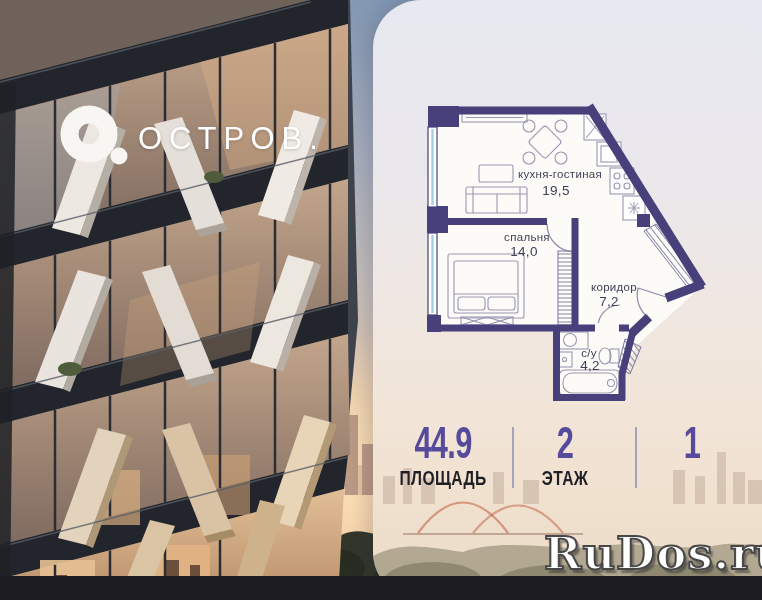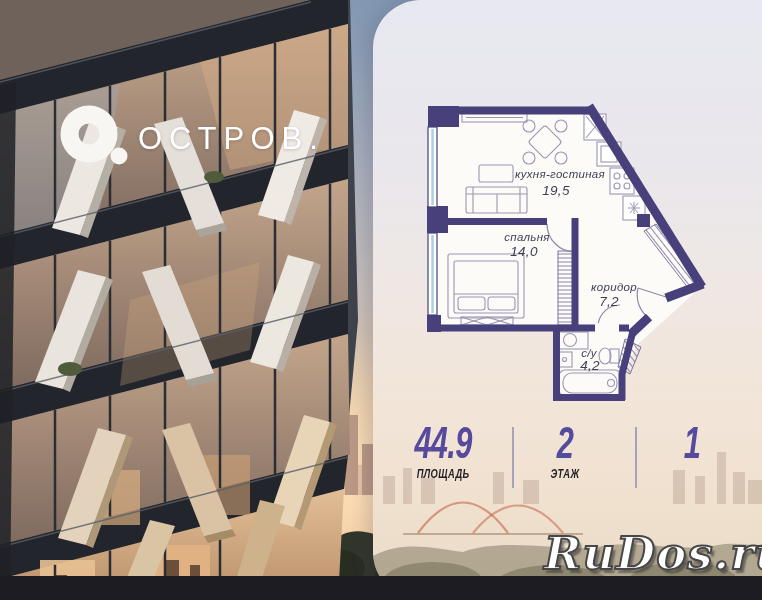--- a/index.html
+++ b/index.html
@@ -16,31 +16,30 @@
     color:#ffffff; font-size:31px; letter-spacing:7px; margin-left:8px;
     font-weight:400; text-shadow:0 1px 3px rgba(40,40,60,.25); white-space:nowrap;
   }
 
   
   .panel {
     position:absolute; left:373px; top:0; width:389px; height:600px;
     border-radius:48px 0 0 48px; overflow:hidden;
     background:linear-gradient(180deg,#E7E8F0 0%,#EAE7EC 28%,#EFE7E2 50%,#F2E5D8 68%,#F0E0CE 84%,#E9DCC8 100%);
     box-shadow:-6px 0 18px rgba(40,40,70,.18);
-    font-style:italic;
   }
   .vista { position:absolute; left:0; top:0; width:389px; height:600px; }
   .plan  { position:absolute; left:40px; top:98px; width:345px; height:318px; }
 
   
   .stats { position:absolute; left:0; top:424px; width:389px; height:74px; }
   .stat  { position:absolute; transform:translateX(-50%); text-align:center; }
   .stat-num { font-size:44px; line-height:38px; font-weight:bold; color:#564A9C; }
   .stat-num > span { display:inline-block; transform:scaleX(.70); letter-spacing:-1px; }
-  .stat-lbl { margin-top:5px; font-size:12px; font-weight:bold; color:#1F1F25; }
+  .stat-lbl { margin-top:5px; font-size:20px; font-weight:bold; color:#1F1F25; }
   .stat-lbl > span { display:inline-block; transform:scaleX(.78); letter-spacing:.5px; }
   .vdiv { position:absolute; top:3px; width:2px; height:61px; background:#A5A2BC; }
 
   .watermark {
     position:absolute; left:171px; top:527px; white-space:nowrap;
     font-family:"DejaVu Serif", serif; font-weight:bold; font-size:45px; letter-spacing:1px;
     color:#ffffff; -webkit-text-stroke:2px #474747;
     text-shadow:3px 4px 2px rgba(50,50,50,.55);
   }
 

